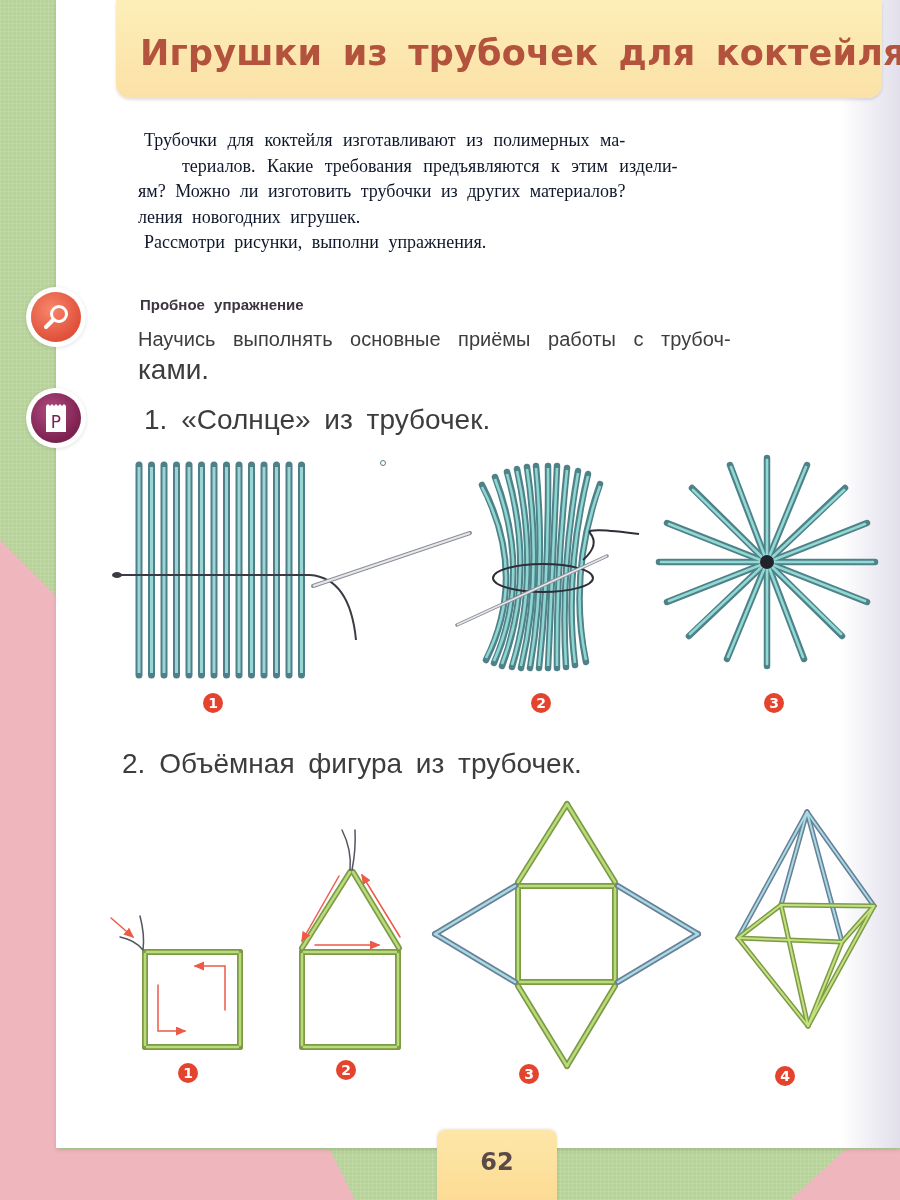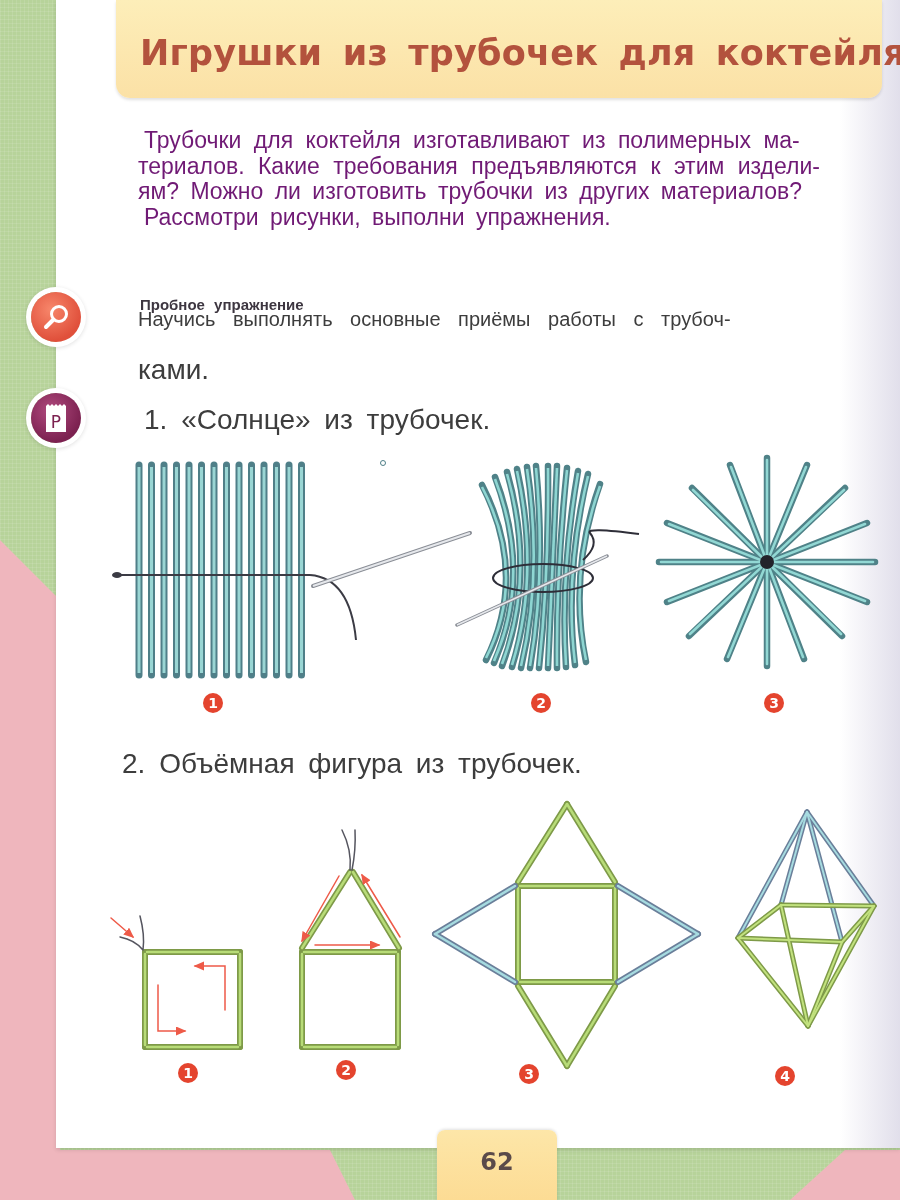--- a/index.html
+++ b/index.html
@@ -41,22 +41,22 @@
       box-shadow: 0 2px 3px rgba(0,0,0,0.12);
     }
     .title-text {
       position: absolute; left: 140px; top: 33px;
       font-family: "DejaVu Sans", sans-serif; font-weight: bold;
       font-size: 35px; color: #b3523d; letter-spacing: 0.2px; word-spacing: 8px;
       white-space: nowrap;
     }
     .body-text {
       position: absolute; left: 138px; width: 745px;
-      font-family: Liberation Sans, sans-serif;
-      font-size: 23px; line-height: 25.5px; color: #701a75;
+      font-family: Liberation Serif, serif;
+      font-size: 18px; line-height: 25.5px; color: #0f172a;
       white-space: nowrap;
     }
     .body-text .indent { padding-left: 6px; }
     .section-title {
       position: absolute; left: 140px; top: 296px;
       font-family: "Liberation Sans", sans-serif; font-weight: bold;
       font-size: 15px; color: #3d3640; word-spacing: 5px;
     }
     .ex-text {
       position: absolute; left: 138px;
@@ -93,40 +93,41 @@
 <div class="bg-pink-bottom-left"></div>
 <div class="bg-pink-bottom-right"></div>
 
 <div class="page"></div>
 
 <div class="title-banner"></div>
 <div class="title-text">Игрушки из трубочек для коктейля</div>
 
 <div class="body-text" style="top:128px;">
   <div class="indent" style="word-spacing:6px;">Трубочки для коктейля изготавливают из полимерных ма-</div>
-  <div style="word-spacing:7px;">териалов. Какие требования предъявляются к этим издели-</div>
+  <div style="word-spacing:7px;margin-left:44px;">териалов. Какие требования предъявляются к этим издели-</div>
   <div style="word-spacing:5px;">ям? Можно ли изготовить трубочки из других материалов?</div>
+  <div style="word-spacing:5px;">ления новогодних игрушек.</div>
   <div class="indent" style="word-spacing:5px;">Рассмотри рисунки, выполни упражнения.</div>
 </div>
 
 <div class="side-icon" style="left:31px; top:292px; background: radial-gradient(circle at 40% 35%, #f7876b, #e0503b 70%);">
   <svg width="30" height="30" viewBox="0 0 30 30">
     <circle cx="18" cy="12" r="7.5" fill="none" stroke="#fff" stroke-width="3"></circle>
     <line x1="12.5" y1="17.5" x2="5" y2="25" stroke="#fff" stroke-width="4" stroke-linecap="round"></line>
   </svg>
 </div>
 <div class="side-icon" style="left:31px; top:393px; background: radial-gradient(circle at 40% 35%, #b04a7e, #7c2150 70%);">
   <svg width="26" height="30" viewBox="0 0 26 30">
     <path d="M3 3 L5 1 L7 3 L9 1 L11 3 L13 1 L15 3 L17 1 L19 3 L21 1 L23 3 L23 29 L3 29 Z" fill="#fff"></path>
     <text x="13" y="25" text-anchor="middle" font-family="DejaVu Sans, sans-serif" font-size="17" fill="#7c2150">P</text>
   </svg>
 </div>
 
 <div class="section-title">Пробное упражнение</div>
-<div class="ex-text" style="top:308px; font-size:20px; word-spacing:12px;">Научись выполнять основные приёмы работы с трубоч-</div>
+<div class="ex-text" style="top:328px; font-size:20px; word-spacing:12px;">Научись выполнять основные приёмы работы с трубоч-</div>
 <div class="ex-text" style="top:354px; left:138px;">ками.</div>
 
 <div class="ex-text" style="top:404px; left:144px;">1. «Солнце» из трубочек.</div>
 
 <svg class="fig" width="900" height="1200">
   <defs>
     <linearGradient id="strawV" x1="0" y1="0" x2="1" y2="0">
       <stop offset="0" stop-color="#4f8f98"></stop>
       <stop offset="0.45" stop-color="#9fdede"></stop>
       <stop offset="1" stop-color="#4f8f98"></stop>

